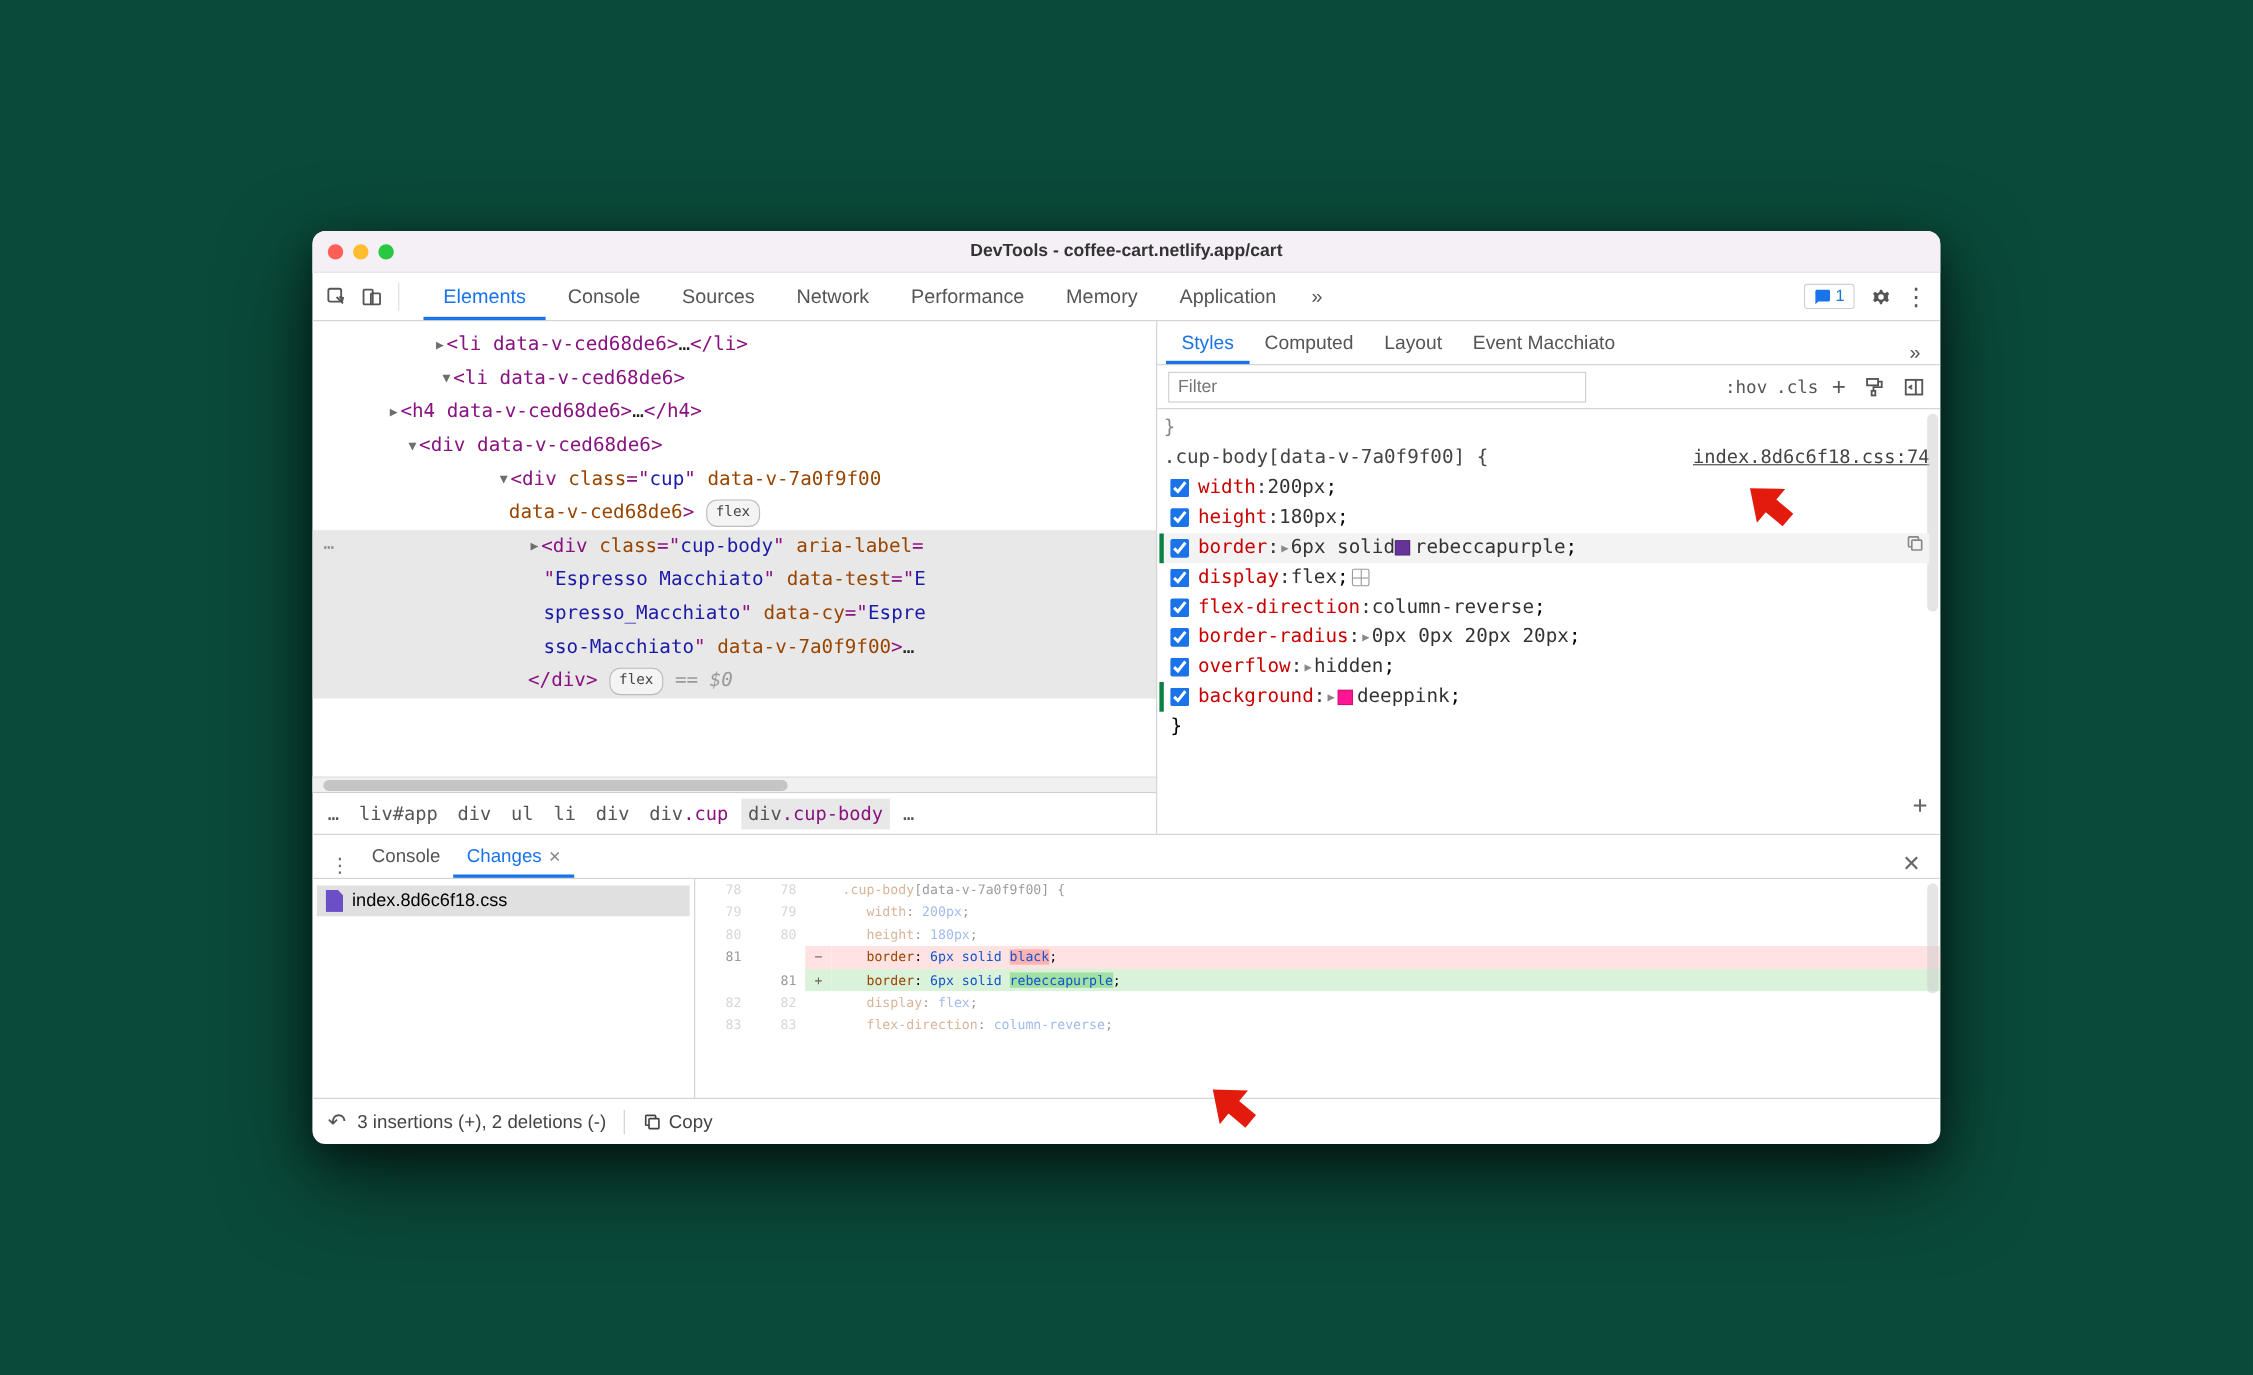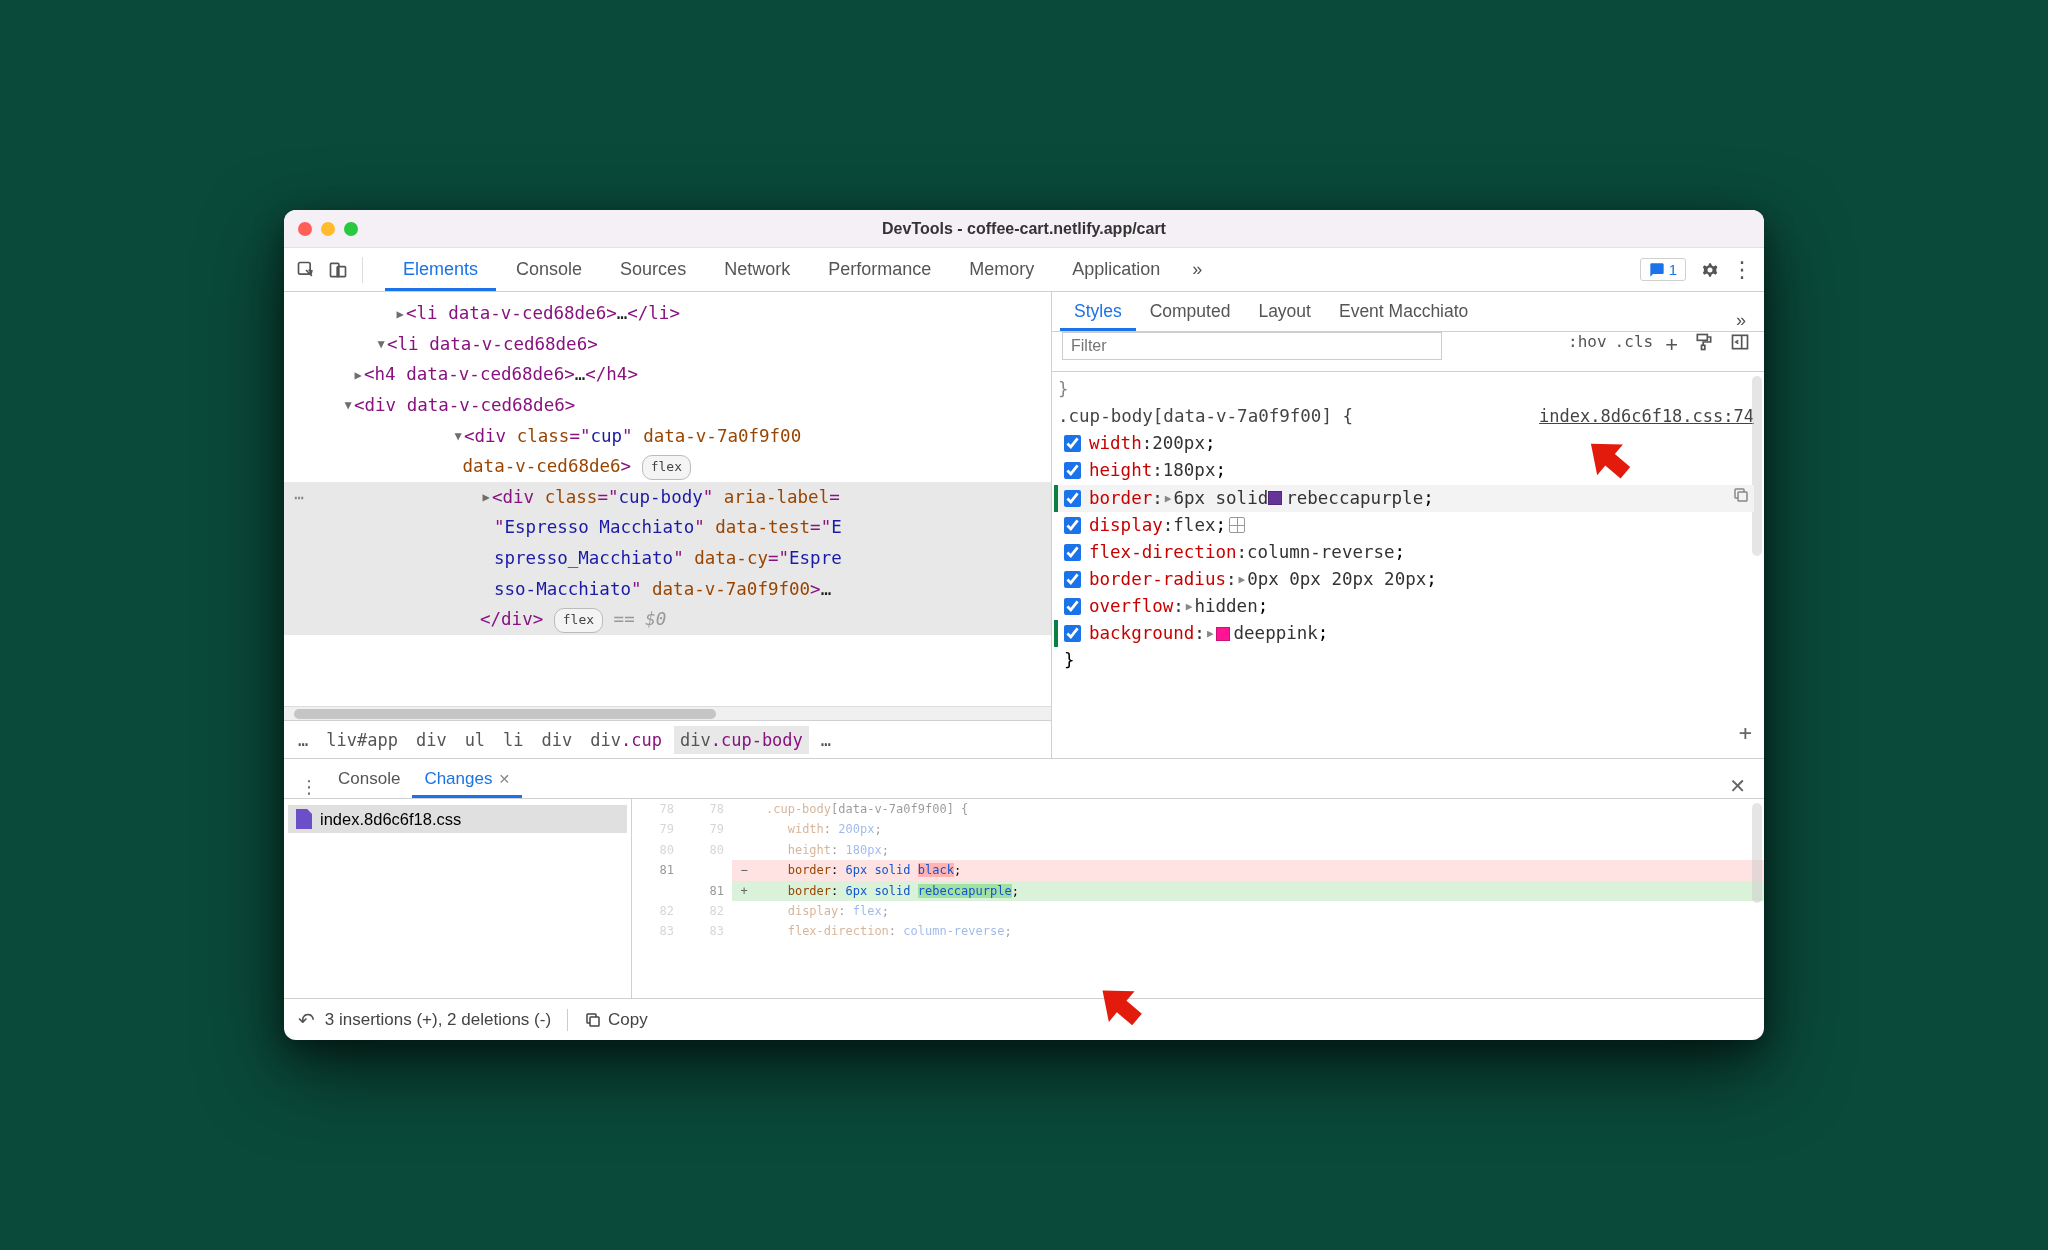--- a/index.html
+++ b/index.html
@@ -68,21 +68,21 @@
 .hscroll { height:14px; background:#f0f0f0; position:relative; border-top:1px solid #ddd;}
 .hscroll-thumb { position:absolute; height:10px; top:2px; left:10px; width:55%; background:#c5c5c5; border-radius:5px;}
 .breadcrumb { height:38px; display:flex; align-items:center; border-top:1px solid #d0d0d0; font-size:17px; font-family:Menlo,Consolas,monospace; padding:0 8px; gap:6px; overflow:hidden;}
 .crumb { padding:4px 6px; color:#555; cursor:pointer; white-space:nowrap;}
 .crumb.sel { background:#e8e8e8;}
 .crumb .cls { color:#881280;}
 .right-panel { flex:1; display:flex; flex-direction:column; min-height:0;}
 .styles-tabs { height:40px; display:flex; align-items:flex-end; padding:0 8px; border-bottom:1px solid #d0d0d0;}
 .stab { padding:8px 14px 6px; font-size:17.5px; color:#555; cursor:pointer; border-bottom:3px solid transparent;}
 .stab.active { color:#1a73e8; border-bottom-color:#1a73e8;}
-.filter-row { height:40px; display:flex; padding:0 10px; border-bottom:1px solid #d0d0d0; gap:8px;}
+.filter-row { height:40px; display:flex; align-items:center; padding:0 10px; border-bottom:1px solid #d0d0d0; gap:8px;}
 .filter-input { flex:0 0 380px; height:28px; border:1px solid #ccc; padding:0 8px; font-size:16px; color:#888; font-family:inherit;}
 .hov { font-size:16px; color:#555; font-family:Menlo,Consolas,monospace;}
 .mini-icon { color:#555; cursor:pointer; padding:0 4px; display:flex;}
 .styles-body { flex:1; overflow:auto; font-family:Menlo,Consolas,monospace; font-size:17.5px; line-height:1.55; padding:4px 10px 4px 6px; position:relative;}
 .rule-header { display:flex;}
 .selector { color:#444;}
 .src-link { margin-left:auto; color:#444; text-decoration:underline; font-size:17px;}
 .prop-row { display:flex; align-items:center; padding-left:6px; position:relative;}
 .prop-row.edited::before { content:""; position:absolute; left:-4px; top:0; bottom:0; width:4px; background:#0b8043;}
 .prop-row.hl { background:#f3f3f3;}
@@ -180,23 +180,23 @@
           <path d="M19.4 13l.6-1-.6-1 1.5-2.6-2-2-2.6 1.5-1-.6-1-.6L13 4h-2l-1 2.7-1 .6-1 .6L5.4 6.4l-2 2L4.9 11l-.6 1 .6 1-1.5 2.6 2 2 2.6-1.5 1 .6 1 .6L11 20h2l1-2.7 1-.6 1-.6 2.6 1.5 2-2L19.4 13zM12 15a3 3 0 110-6 3 3 0 010 6z"></path>
         </svg>
     </div>
     <div class="tool-icon" style="font-size:22px">⋮</div>
   </div>
 
   <div class="main">
     <div class="left-panel">
       <div class="dom-area">
         <div class="dom-line" style="padding-left:110px"><span class="tri">▶</span><span class="tag">&lt;li data-v-ced68de6&gt;</span><span class="txt">…</span><span class="tag">&lt;/li&gt;</span></div>
-        <div class="dom-line" style="padding-left:91px"><span class="tri">▼</span><span class="tag">&lt;li data-v-ced68de6&gt;</span></div>
+        <div class="dom-line" style="padding-left:116px"><span class="tri">▼</span><span class="tag">&lt;li data-v-ced68de6&gt;</span></div>
         <div class="dom-line" style="padding-left:68px"><span class="tri">▶</span><span class="tag">&lt;h4 data-v-ced68de6&gt;</span><span class="txt">…</span><span class="tag">&lt;/h4&gt;</span></div>
-        <div class="dom-line" style="padding-left:58px"><span class="tri">▼</span><span class="tag">&lt;div data-v-ced68de6&gt;</span></div>
+        <div class="dom-line" style="padding-left:85px"><span class="tri">▼</span><span class="tag">&lt;div data-v-ced68de6&gt;</span></div>
         <div class="dom-line" style="padding-left:168px"><span class="tri">▼</span><span class="tag">&lt;div </span><span class="attr">class</span><span class="tag">="</span><span class="val">cup</span><span class="tag">" </span><span class="attr">data-v-7a0f9f00</span></div>
         <div class="dom-line" style="padding-left:168px"><span class="attr"> data-v-ced68de6</span><span class="tag">&gt;</span> <span class="badge-flex">flex</span></div>
         <div class="selected-row" style="position:relative">
           <span class="gutter-dots" style="top:2px">⋯</span>
           <div class="dom-line" style="padding-left:196px"><span class="tri">▶</span><span class="tag">&lt;div </span><span class="attr">class</span><span class="tag">="</span><span class="val">cup-body</span><span class="tag">" </span><span class="attr">aria-label</span><span class="tag">=</span></div>
           <div class="dom-line" style="padding-left:210px"><span class="tag">"</span><span class="val">Espresso Macchiato</span><span class="tag">" </span><span class="attr">data-test</span><span class="tag">="</span><span class="val">E</span></div>
           <div class="dom-line" style="padding-left:210px"><span class="val">spresso_Macchiato</span><span class="tag">" </span><span class="attr">data-cy</span><span class="tag">="</span><span class="val">Espre</span></div>
           <div class="dom-line" style="padding-left:210px"><span class="val">sso-Macchiato</span><span class="tag">" </span><span class="attr">data-v-7a0f9f00</span><span class="tag">&gt;</span><span class="txt">…</span></div>
           <div class="dom-line" style="padding-left:196px"><span class="tag">&lt;/div&gt;</span> <span class="badge-flex">flex</span><span class="dollar"> == </span><span class="dollar">$0</span></div>
         </div>

